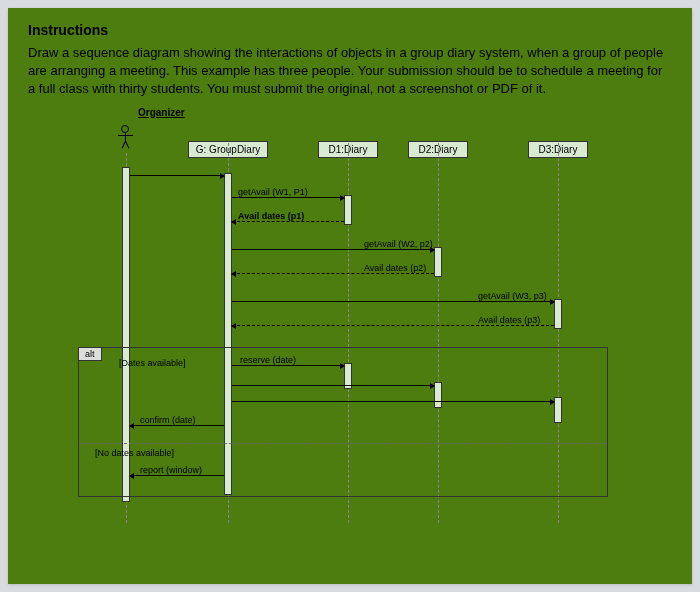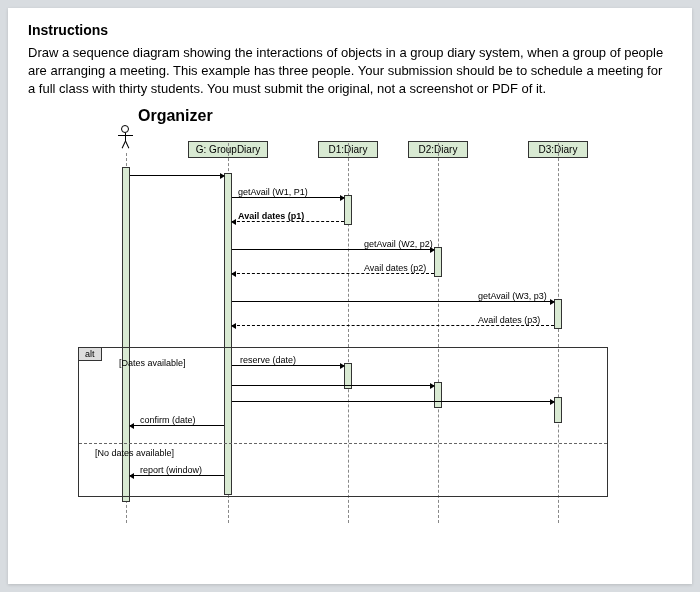--- a/index.html
+++ b/index.html
@@ -6,21 +6,21 @@
   body {
     margin: 0;
     padding: 0;
     font-family: Arial, sans-serif;
     background: #d8dce0;
     width: 700px;
     height: 592px;
     overflow: hidden;
   }
   .page {
-    background: #ffffff;
+    background: #4d7c0f;
     padding: 14px 20px;
     margin: 8px;
     box-shadow: 0 1px 3px rgba(0,0,0,0.15);
     height: calc(100% - 16px);
   }
   .heading {
     font-weight: bold;
     font-size: 14px;
     margin-bottom: 6px;
   }
@@ -31,22 +31,23 @@
   }
   .diagram {
     position: relative;
     width: 560px;
     height: 430px;
     margin-left: 60px;
     margin-top: 8px;
   }
   .actor-label {
     position: absolute;
-    font-size: 16px;
+    font-size: 10px;
     font-weight: bold;
+    text-decoration: underline;
   }
   .stick {
     position: absolute;
     width: 16px;
     height: 26px;
   }
   .stick .head { width: 8px; height: 8px; border:1px solid #000; border-radius:50%; position:absolute; top:0; left:3px; }
   .stick .body { position:absolute; top:8px; left:7px; width:1px; height:8px; background:#000; }
   .stick .arms { position:absolute; top:10px; left:0; width:15px; height:1px; background:#000; }
   .stick .leg1 { position:absolute; top:16px; left:7px; width:1px; height:8px; background:#000; transform:rotate(25deg); transform-origin:top; }

